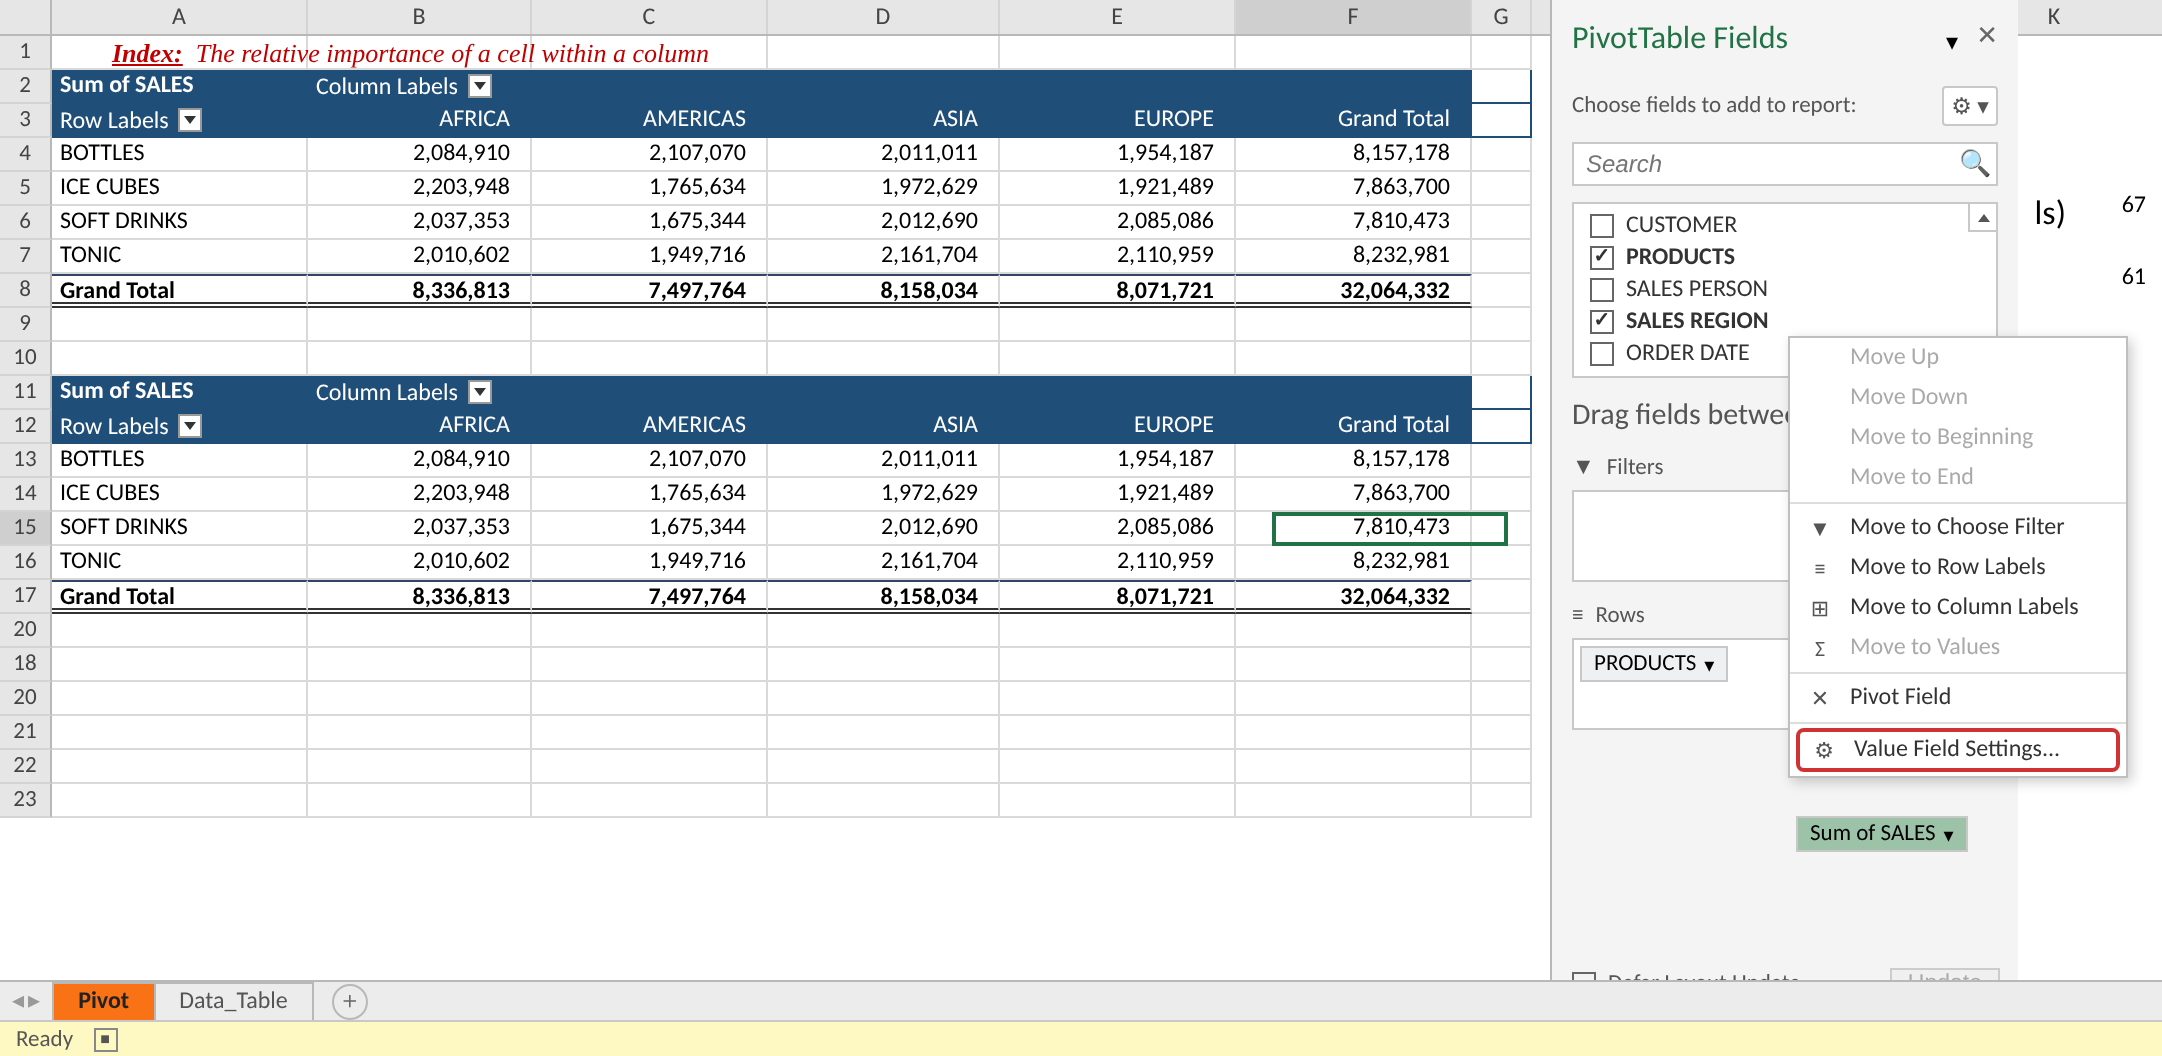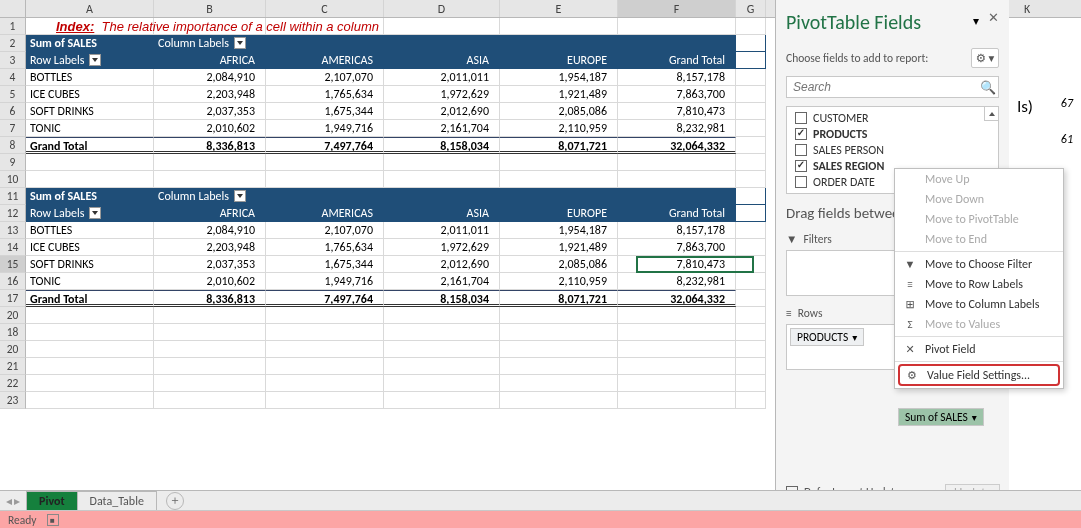--- a/index.html
+++ b/index.html
@@ -15,37 +15,37 @@
   
   .grid { position: absolute; left: 0; top: 18px; }
   .grow { display: flex; height: 17px; }
   .rh { width: 26px; text-align: center; color: #444; border-right: 1px solid #b8b8b8; border-bottom: 1px solid #d4d4d4; background: #e6e6e6; line-height: 17px; font-size: 11.5px;}
   .rh.active { background: #cfcfcf; }
   .cell { border-right: 1px solid #d9d9d9; border-bottom: 1px solid #d9d9d9; padding: 0 4px; line-height: 17px; white-space: nowrap; overflow: hidden; }
   .cell.num { text-align: right; padding-right: 10px; }
   .bold { font-weight: bold; }
 
   
-  .index-line { color: #c00000; font-style: italic; font-family: Liberation Sans, sans-serif; font-size: 13px; position: absolute; left: 30px; top: 0; line-height: 17px;}
+  .index-line { color: #c00000; font-style: italic; font-family: Liberation Serif, serif; font-size: 13px; position: absolute; left: 30px; top: 0; line-height: 17px;}
   .index-line .lbl { font-weight: bold; text-decoration: underline; }
 
   
   .band { background: #1f4e78; color: #fff; }
   .band .cell { border-right: 1px solid #1f4e78; border-bottom: 1px solid #1f4e78; }
 
   .dropbtn { display: inline-block; width: 12px; height: 12px; background:#fff; border:1px solid #999; position: relative; top:1.5px; margin-left:2px;}
   .dropbtn::after { content:""; position:absolute; left:2px; top:3.5px; border-left:3px solid transparent; border-right:3px solid transparent; border-top:4px solid #333;}
 
   .gt-border-top { border-top: 1px solid #346; }
   .gt-double { border-bottom: 3px double #333; }
 
   
   .pane { position: absolute; right: 72px; top: 0; width: 234px; height: 508px; background: #f4f4f4; border-left: 1px solid #b8b8b8; }
   .pane-inner { padding: 10px 10px 6px 10px; position: relative; height: 100%; }
-  .pane-title { color: #217346; font-size: 20px; font-weight: 400; display:flex; align-items:flex-start; gap:6px;}
+  .pane-title { color: #217346; font-size: 16px; font-weight: 400; display:flex; align-items:flex-start; gap:6px;}
   .pane-close { position: absolute; right: 10px; top: 10px; font-size: 13px; color: #666; cursor:pointer;}
   .pane-drop { position: absolute; right: 30px; top: 14px; }
   .pane-sub { margin-top: 14px; font-size: 11.5px; color: #555; display:flex; align-items:center; justify-content:space-between;gap:31px;}
   .gear-btn { width:28px; height:20px; border:1px solid #c8c8c8; background:#fff; display:flex; align-items:center; justify-content:center; gap:2px; border-radius:2px;}
   .pane-search { margin-top: 8px; display:flex; align-items:center; border:1px solid #c8c8c8; background:#fff; height:22px;}
   .pane-search input { border:none; outline:none; flex:1; padding:0 6px; font-size:12px; font-style:italic; color:#888; background:transparent;}
   .mag { width:20px; text-align:center; color:#666; font-size:13px;}
 
   .field-list { margin-top:8px; background:#fff; border:1px solid #c8c8c8; padding:3px 0; position:relative;}
   .field-item { display:flex; align-items:center; gap:6px; padding:1px 8px; font-size:12px; color:#333;}
@@ -70,31 +70,31 @@
   
   .ctx { position:absolute; left:894px; top:168px; width:170px; background:#fff; border:1px solid #bfbfbf; box-shadow:2px 2px 6px rgba(0,0,0,0.2); z-index:20; font-size:12px;}
   .ctx-item { display:flex; align-items:center; gap:8px; padding:3px 8px; color:#333;}
   .ctx-item.disabled { color:#aaa; }
   .ctx-sep { border-top:1px solid #ddd; margin:2px 0;}
   .ctx-icon { width:14px; text-align:center; font-size:11px; color:#555;}
   .ctx-highlight { border:2px solid #d03234; border-radius:4px; margin:2px 3px; padding:2px 5px; }
 
   
   .edge-vals { position:absolute; right:8px; top:96px; font-size:12px;}
-  .edge-vals div { margin-bottom:22px;font-style:italic; }
+  .edge-vals div { margin-bottom:22px; }
   .edge-label { position:absolute; right:48px; top:96px; font-size:17px;}
 
   
   .sheets { position:absolute; left:0; bottom:18px; height:20px; display:flex; align-items:center; background:#ececec; width:100%; border-top:1px solid #b8b8b8;}
   .sheets .navset{display:flex; align-items:center; gap:2px; padding:0 6px; color:#999;}
   .sheet-tab{ padding:2px 12px; border:1px solid #b8b8b8; border-bottom:none; background:#ececec; margin-right:-1px; color:#555; font-size:12px;}
-  .sheet-tab.active{ background:#15803d; font-weight:bold; color:#222; border-bottom:2px solid #217346; position:relative; top:1px;}
+  .sheet-tab.active{ background:#f97316; font-weight:bold; color:#222; border-bottom:2px solid #217346; position:relative; top:1px;}
   .new-sheet{ margin-left:10px; width:18px; height:18px; border:1px solid #b8b8b8; border-radius:50%; display:flex; align-items:center; justify-content:center; color:#666; font-size:12px;}
 
-  .status { position:absolute; left:0; bottom:0; height:18px; width:100%; background:#fca5a5; border-top:1px solid #c8c8c8; font-size:11.5px; color:#555; display:flex; align-items:center; padding:0 8px;}
+  .status { position:absolute; left:0; bottom:0; height:18px; width:100%; background:#fef9c3; border-top:1px solid #c8c8c8; font-size:11.5px; color:#555; display:flex; align-items:center; padding:0 8px;}
   .status .rec { margin-left:10px; width:12px; height:12px; display:flex; align-items:center; justify-content:center; border:1px solid #888;}
 
   .active-cell-border { position:absolute; border:2px solid #217346; pointer-events:none;}
 </style>
 </head>
 <body>
 
 <div class="col-headers">
   <div class="row-head-spacer"></div>
   <div class="col-head cA">A</div>
@@ -445,21 +445,21 @@
       <div class="ctx-item disabled">
         <span class="ctx-icon"></span>
         <span>Move Up</span>
       </div>
       <div class="ctx-item disabled">
         <span class="ctx-icon"></span>
         <span>Move Down</span>
       </div>
       <div class="ctx-item disabled">
         <span class="ctx-icon"></span>
-        <span>Move to PivotTable</span>
+        <span>Move to Beginning</span>
       </div>
       <div class="ctx-item disabled">
         <span class="ctx-icon"></span>
         <span>Move to End</span>
       </div>
       <div class="ctx-sep"></div>
       <div class="ctx-item">
         <span class="ctx-icon">▼</span>
         <span>Move to Choose Filter</span>
       </div>

